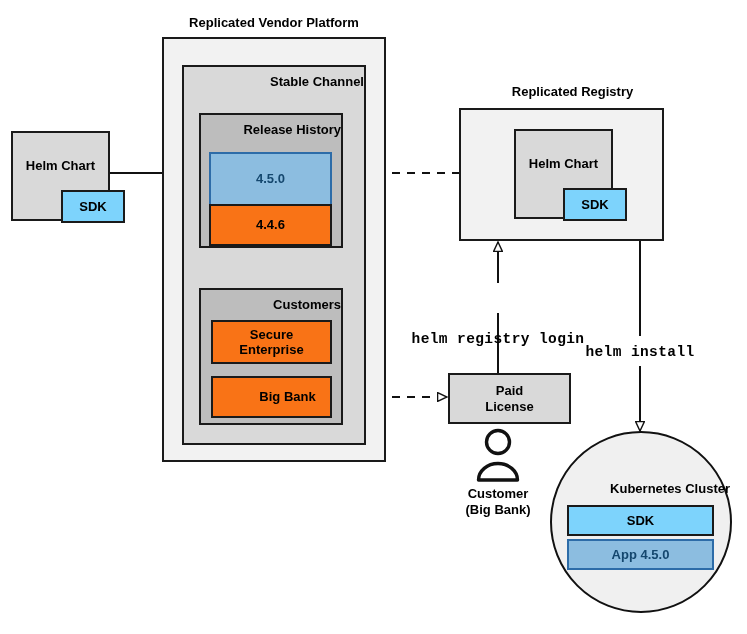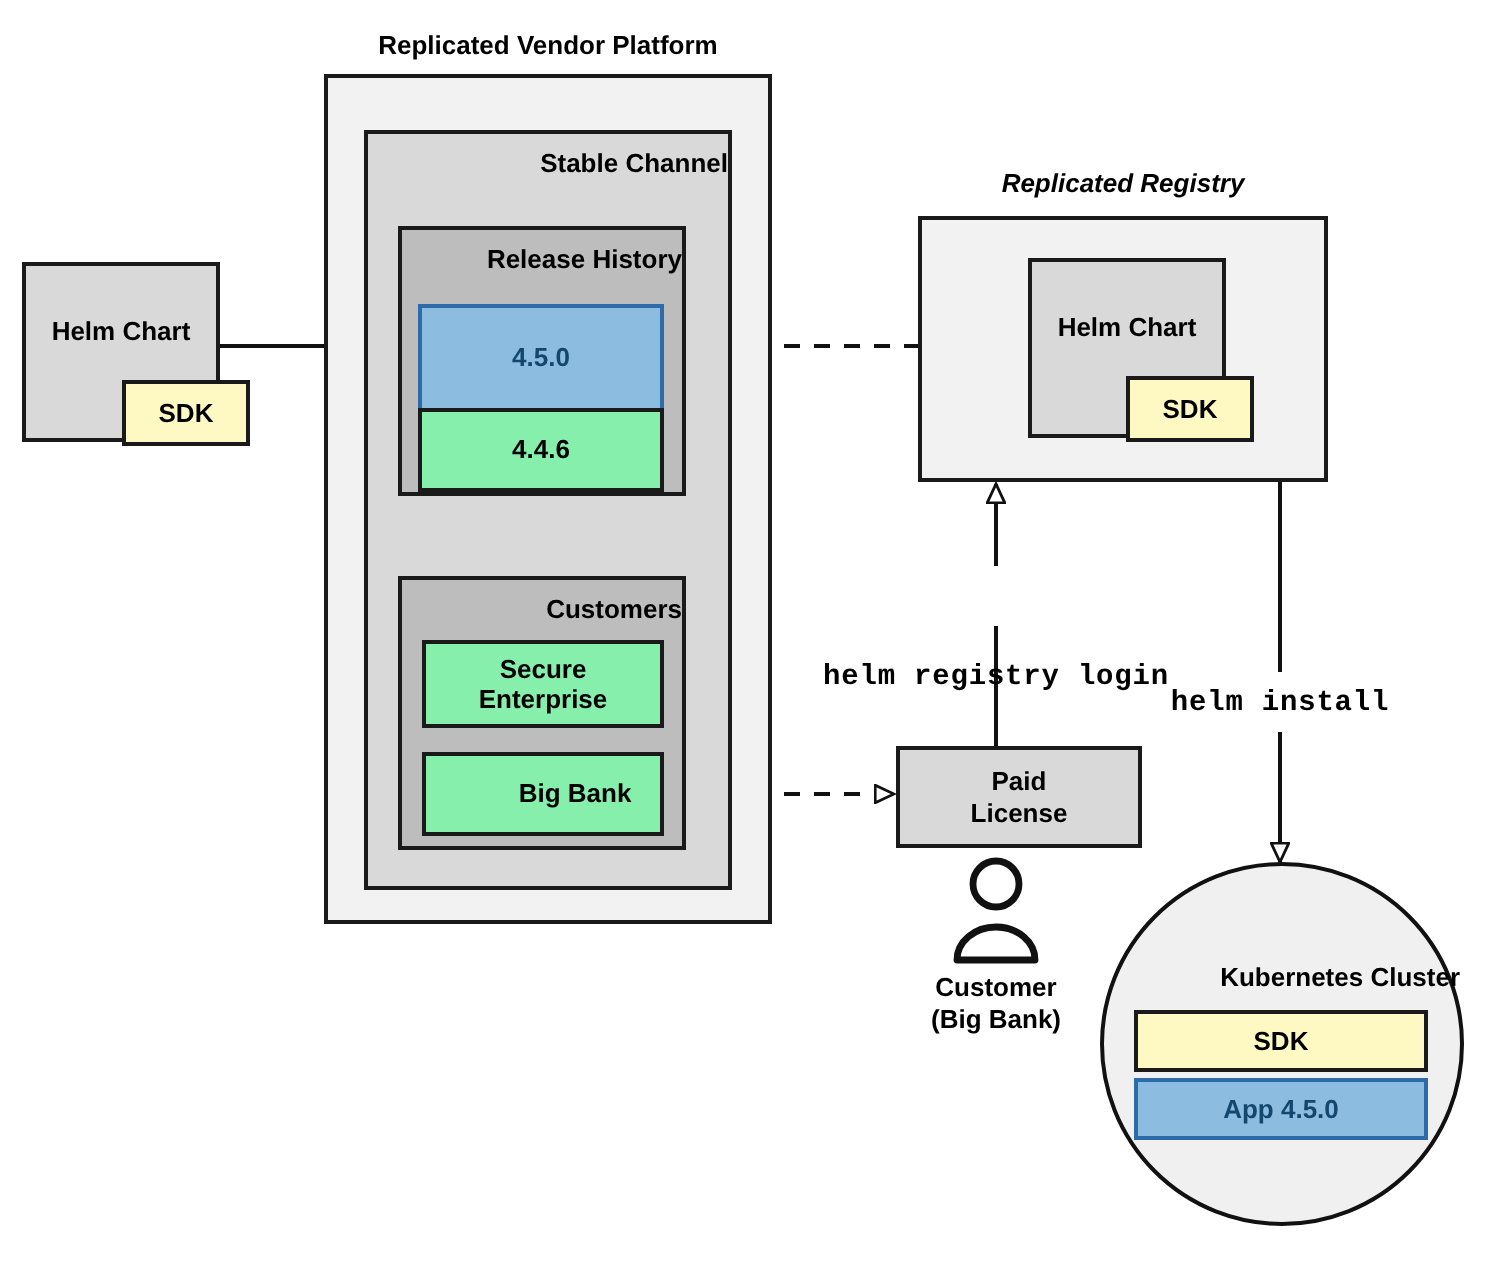--- a/index.html
+++ b/index.html
@@ -47,22 +47,22 @@
     font-size: 14.5px;
     letter-spacing: 0.4px;
     color: #000000;
     white-space: nowrap;
   }
 
   
   .lvl-outer  { background: #f2f2f2; border: 2px solid #1a1a1a; }
   .lvl-mid    { background: #d9d9d9; border: 2px solid #1a1a1a; }
   .lvl-inner  { background: #bdbdbd; border: 2px solid #1a1a1a; }
-  .box-white  { background: #86efac; border: 2px solid #1a1a1a; }
-  .box-pure   { background: #fef9c3; border: 2px solid #1a1a1a; }
+  .box-white  { background: #f97316; border: 2px solid #1a1a1a; }
+  .box-pure   { background: #7dd3fc; border: 2px solid #1a1a1a; }
   .box-grey   { background: #d9d9d9; border: 2px solid #1a1a1a; }
   .box-blue   { background: #8cbde0; border: 2px solid #2d6ca8; color: #14476e; }
 
   .container-title {
     position: absolute;
     left: 0; right: 0;
     top: 7px;
     text-align: right;
     font-weight: bold;
     font-size: 13px;
@@ -134,21 +134,21 @@
   <div class="container-title">Customers</div>
 </div>
 <div class="node box-white" style="left:211px; top:320px; width:121px; height:44px; font-size:13px; white-space:pre-line;">
   <span>Secure
 Enterprise</span>
 </div>
 <div class="node box-white" style="left:211px; top:376px; width:121px; height:42px; font-size:13px;padding-left:32px;">
   <span>Big Bank</span>
 </div>
 
-<div class="caption" style="left:459px; top:84px; width:205px;font-style:italic;">Replicated Registry</div>
+<div class="caption" style="left:470px; top:84px; width:205px;">Replicated Registry</div>
 
 <div class="node lvl-outer" style="left:459px; top:108px; width:205px; height:133px;"></div>
 
 <div class="node box-grey" style="left:514px; top:129px; width:99px; height:90px; font-size:13px;">
   <span style="position:relative; top:-10px;">Helm Chart</span>
 </div>
 <div class="node box-pure" style="left:563px; top:188px; width:64px; height:33px; font-size:13px;">
   <span>SDK</span>
 </div>
 

